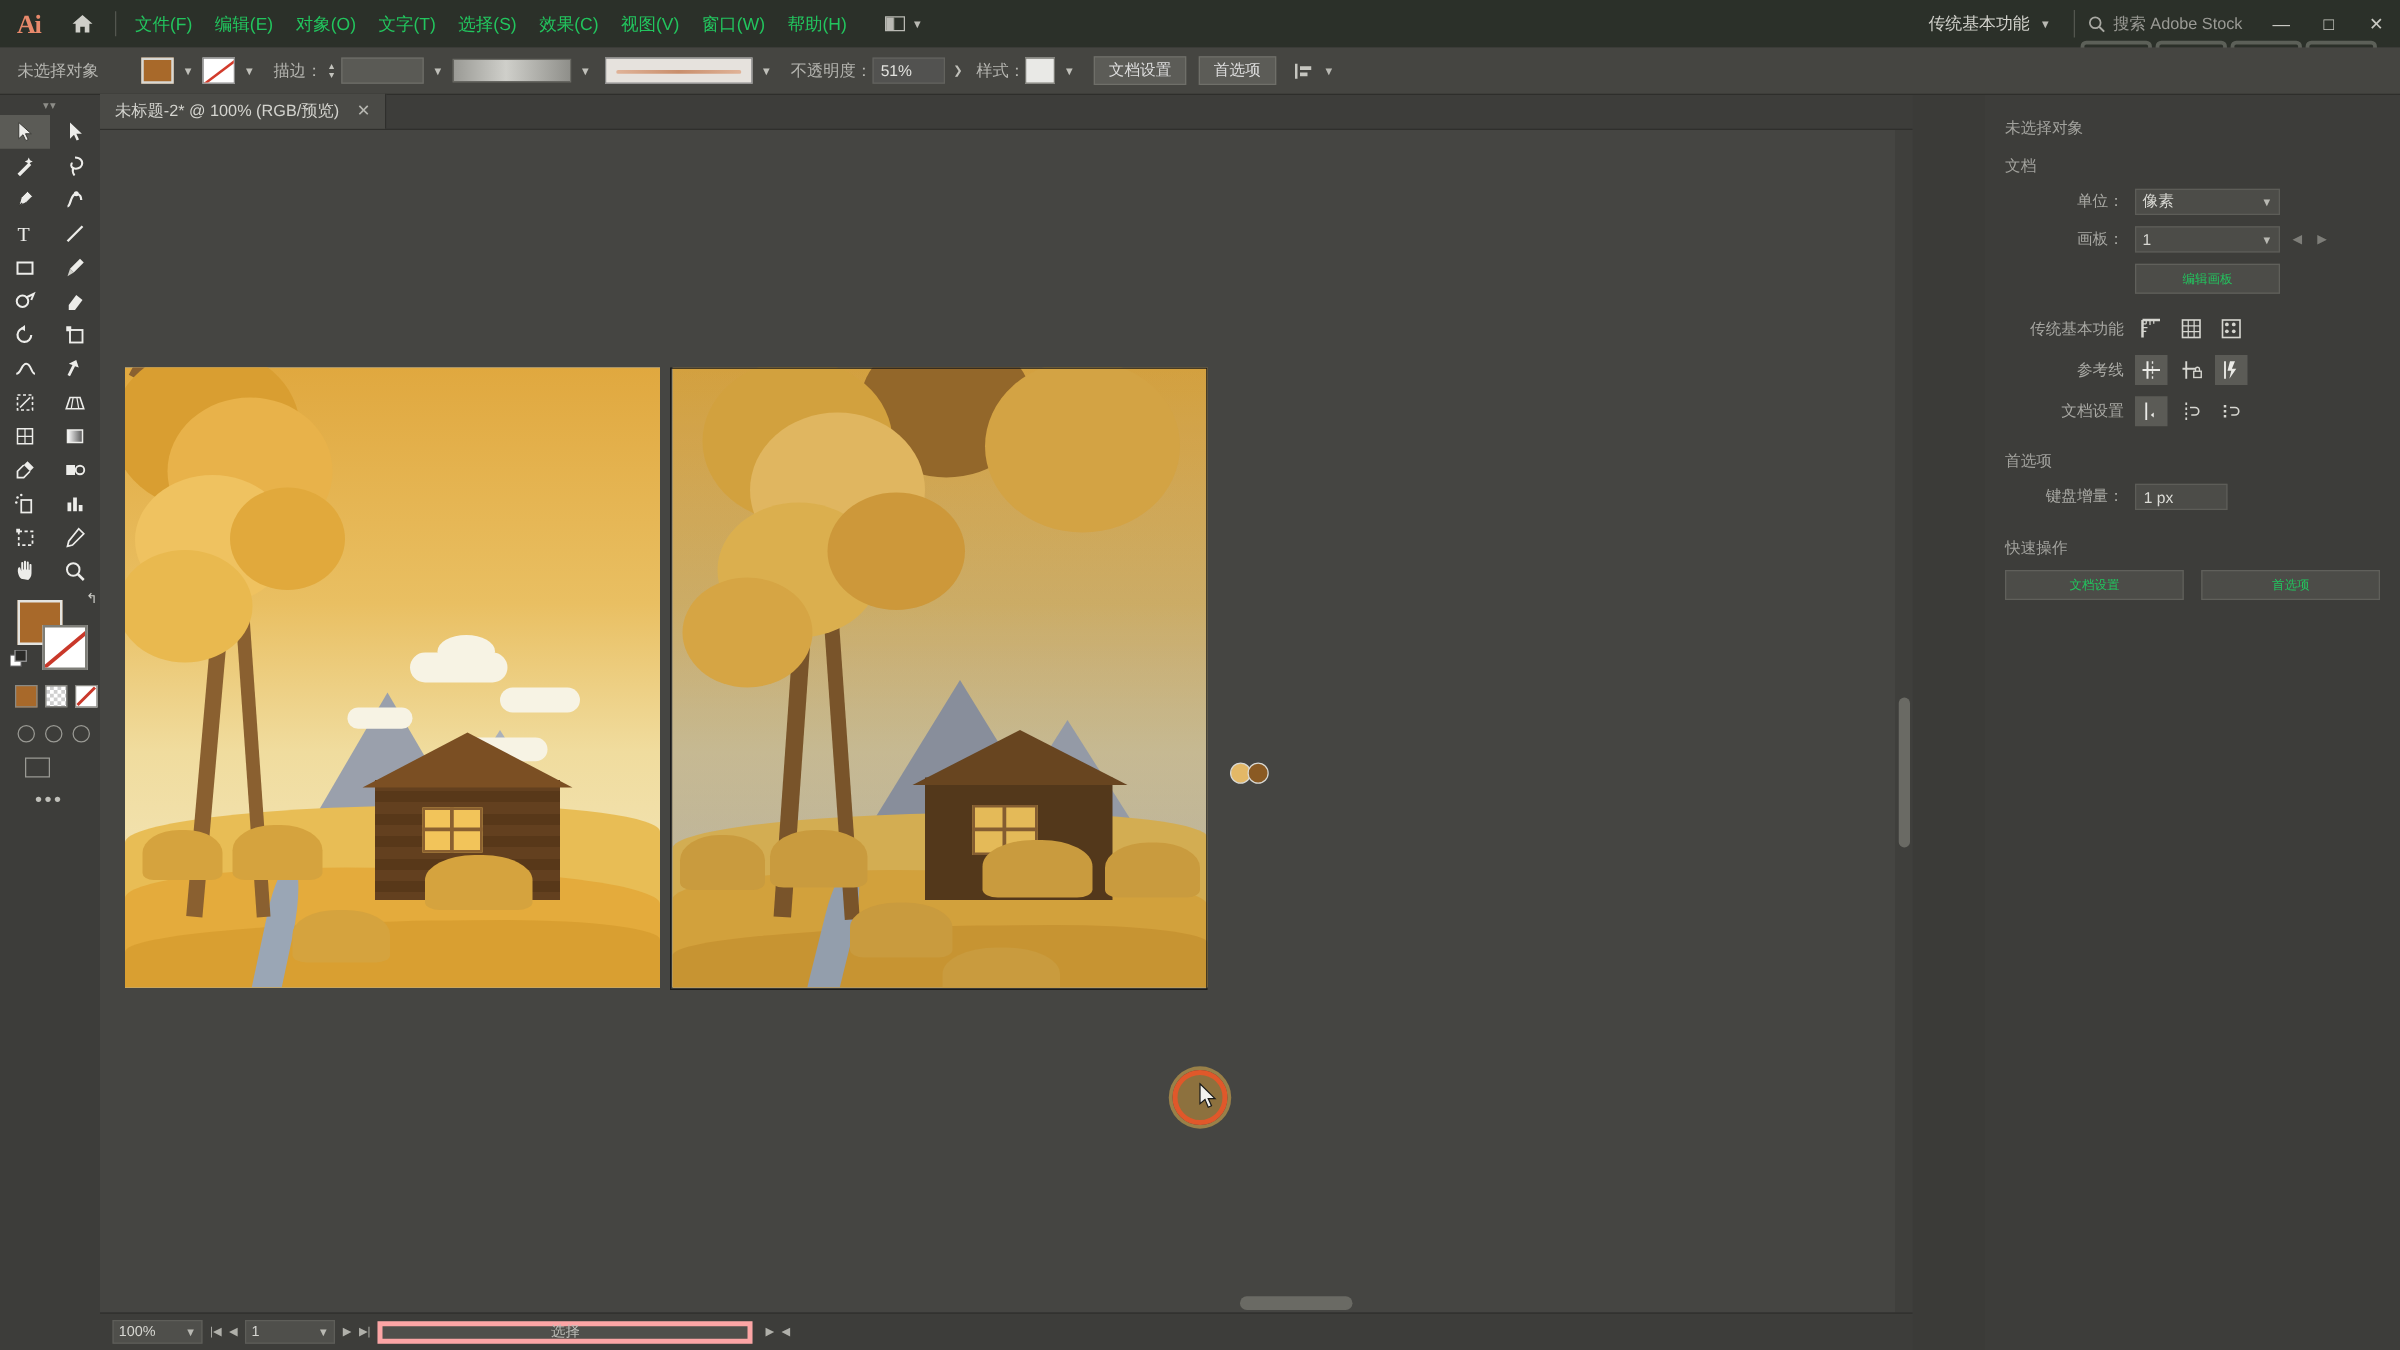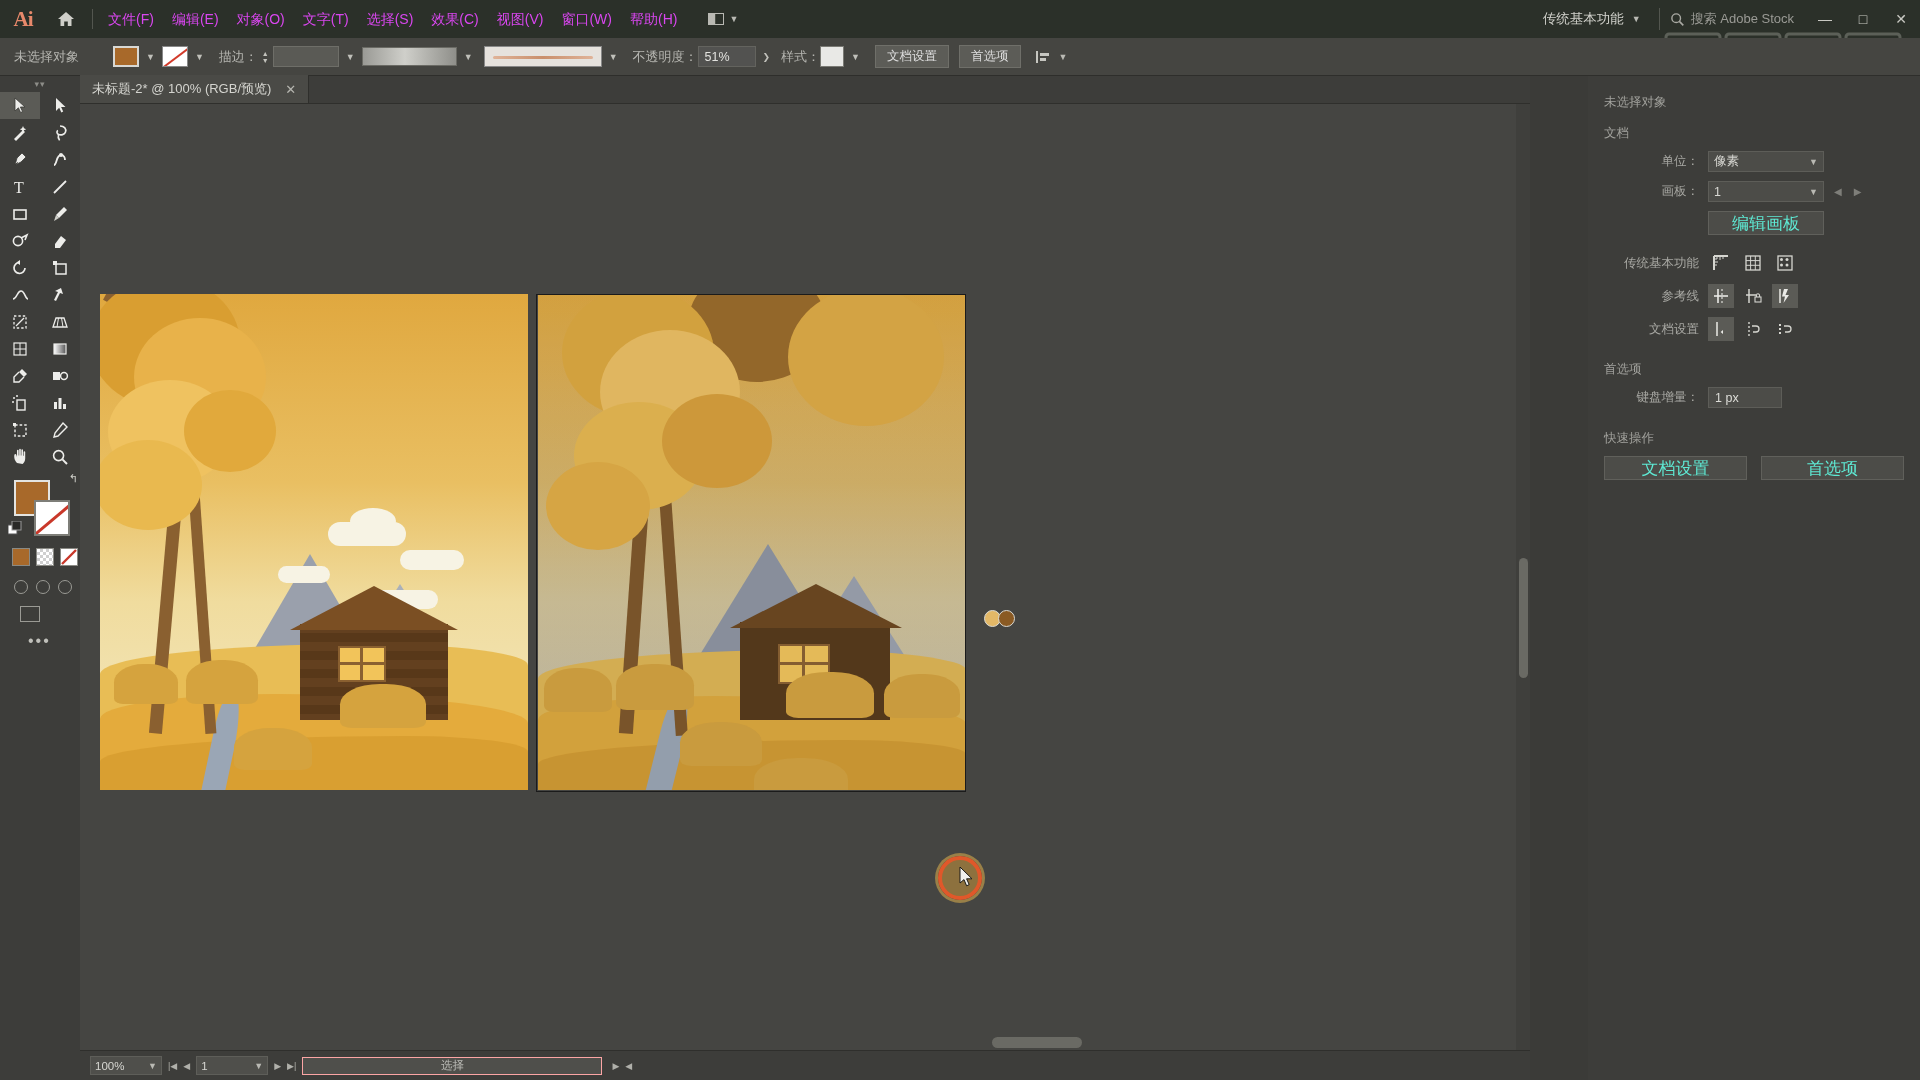--- a/index.html
+++ b/index.html
@@ -23,21 +23,21 @@
     width: 46px; height: 38px; display: flex; align-items: center; justify-content: center;
     color: #e8896b; font-size: 21px; font-weight: bold; letter-spacing: -1px;
     font-family: "Liberation Serif", serif;
   }
   .home-icon {
     width: 40px; height: 38px; display: flex; align-items: center; justify-content: center;
   }
   .menu-sep { width: 1px; height: 20px; background: #53564f; margin: 0 6px; }
   .menu-item {
     padding: 0 9px; height: 38px; line-height: 38px;
-    font-size: 14px; color: #d946ef; white-space: nowrap;
+    font-size: 14px; color: #22c55e; white-space: nowrap;
   }
   .arrange-btn {
     margin-left: 16px; display: flex; align-items: center; gap: 5px;
     padding: 0 6px; height: 26px;
   }
   .grid-glyph {
     display: inline-block; width: 16px; height: 12px;
     border: 1px solid #b9b9b3;
   }
   .grid-glyph::after {
@@ -218,21 +218,21 @@
     display:flex; align-items:center; justify-content:space-between; padding:0 4px;
     font-size: 11.5px; color: #d6d6d1;
   }
   .sb-nav { display: flex; align-items: center; gap: 4px; font-size: 9px; color: #b0b0aa; }
   .sb-page {
     width: 72px; height: 19px; background: #4f4f4b; border: 1px solid #5e5e59;
     display:flex; align-items:center; justify-content:space-between; padding:0 4px;
     font-size: 11.5px; color: #d6d6d1;
   }
   .sb-status {
-    height: 18px; background: #4f4f4b; border: 1px solid #fca5a5; width: 300px;
+    height: 18px; background: #4f4f4b; border: 4px solid #fca5a5; width: 300px;
     display:flex; align-items:center; justify-content:center;
     font-size: 11.5px; color: #bdbdb8;
   }
   .hscroll {
     position:absolute; left: 300px; right: 16px; bottom: 32px; height: 11px;
   }
   .hscroll .thumb { position: absolute; left: 54%; width: 90px; height: 11px; background: #6a6a64; border-radius: 6px; }
   .vscroll {
     position: absolute; right: 0; top: 28px; bottom: 30px; width: 14px; background: #3f3f3c;
   }
@@ -349,21 +349,21 @@
     padding: 0 5px; font-size: 12.5px; color: #d8d8d3;
   }
   .p-icons { display: flex; gap: 6px; }
   .p-ico {
     width: 26px; height: 24px; display: flex; align-items: center; justify-content: center;
   }
   .p-ico.on { background: #5b5b56; }
   .p-btn {
     height: 24px; background: #4c4c48; border: 1px solid #60605b;
     display: flex; align-items: center; justify-content: center;
-    font-size: 17px; color: #5eead4;
+    font-size: 10px; color: #22c55e;
   }
   .p-check { display: flex; align-items: center; gap: 8px; margin-bottom: 10px; font-size: 12.5px; color: #b0b0ab; }
   .chk { width: 13px; height: 13px; border: 1px solid #9a9a94; background: #4a4a46; position: relative;}
   .chk.on::after {
     content: ""; position: absolute; left: 3px; top: 0px; width: 4px; height: 8px;
     border: solid #e2e2de; border-width: 0 2px 2px 0; transform: rotate(42deg);
   }
   .p-field-sm {
     width: 74px; height: 21px; background: #4c4c48; border: 1px solid #5d5d58;
     font-size: 12.5px; color: #ddddd8; display:flex; align-items:center; padding-left: 6px;

